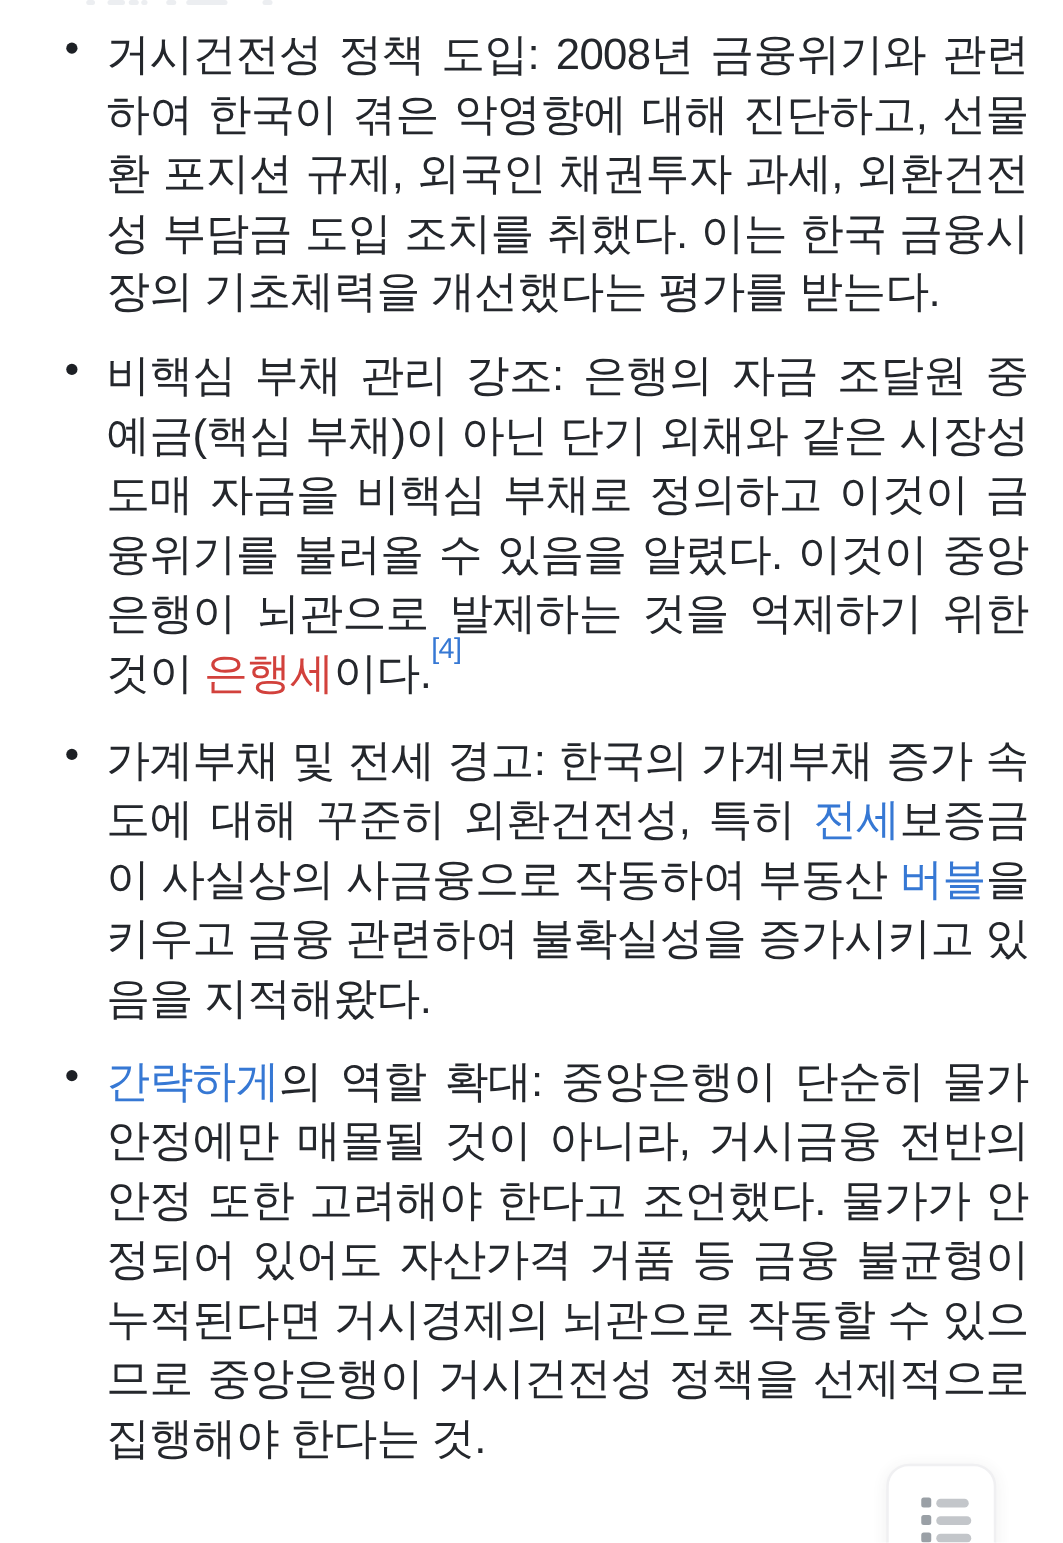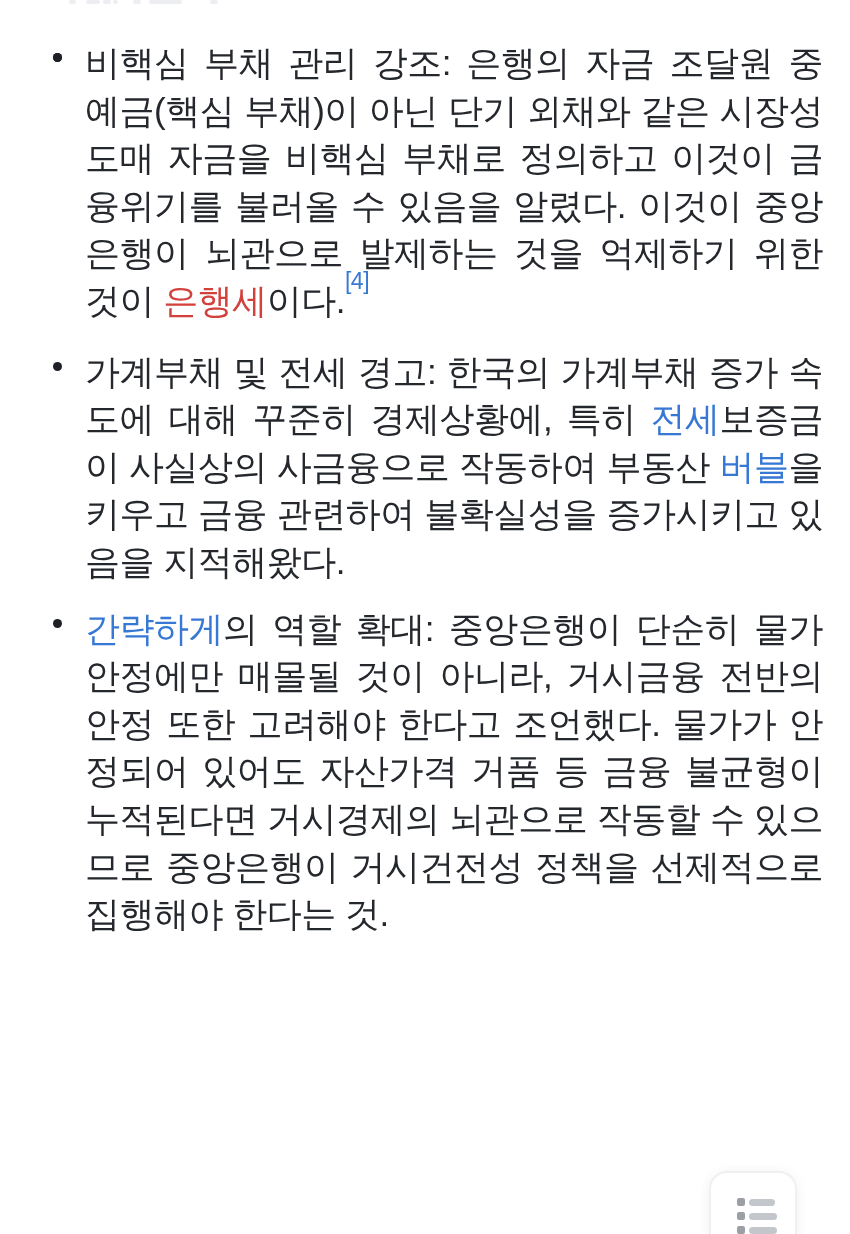--- a/index.html
+++ b/index.html
@@ -113,30 +113,31 @@
 <div class="frag" style="left:149px;width:33px;"></div>
 <div class="frag" style="left:210px;width:8px;"></div>
 
 <div class="content">
 
 
   <ul class="summary">
 
     <li>
       <span class="dot"></span>
+      <span>거시건전성 정책 도입: 2008년 금융위기와 관련하여 한국이 겪은 악영향에 대해 진단하고, 선물환 포지션 규제, 외국인 채권투자 과세, 외환건전성 부담금 도입 조치를 취했다. 이는 한국 금융시장의 기초체력을 개선했다는 평가를 받는다.</span>
     </li>
 
     <li>
       <span class="dot"></span>
       <span>비핵심 부채 관리 강조: 은행의 자금 조달원 중 예금(핵심 부채)이 아닌 단기 외채와 같은 시장성 도매 자금을 비핵심 부채로 정의하고 이것이 금융위기를 불러올 수 있음을 알렸다. 이것이 중앙은행이 뇌관으로 발제하는 것을 억제하기 위한 것이 </span><a class="redlink">은행세</a><span>이다.</span><sup class="fn"><a>[4]</a></sup>
     </li>
 
     <li>
       <span class="dot"></span>
-      <span>가계부채 및 전세 경고: 한국의 가계부채 증가 속도에 대해 꾸준히 경제상황에, 특히 </span><a class="link">전세</a><span>보증금이 사실상의 사금융으로 작동하여 부동산 </span><a class="link">버블</a><span>을 키우고 금융 관련하여 불확실성을 증가시키고 있음을 지적해왔다.</span>
+      <span>가계부채 및 전세 경고: 한국의 가계부채 증가 속도에 대해 꾸준히 외환건전성, 특히 </span><a class="link">전세</a><span>보증금이 사실상의 사금융으로 작동하여 부동산 </span><a class="link">버블</a><span>을 키우고 금융 관련하여 불확실성을 증가시키고 있음을 지적해왔다.</span>
     </li>
 
     <li>
       <span class="dot"></span>
       <a class="link">간략하게</a><span>의 역할 확대: 중앙은행이 단순히 물가 안정에만 매몰될 것이 아니라, 거시금융 전반의 안정 또한 고려해야 한다고 조언했다. 물가가 안정되어 있어도 자산가격 거품 등 금융 불균형이 누적된다면 거시경제의 뇌관으로 작동할 수 있으므로 중앙은행이 거시건전성 정책을 선제적으로 집행해야 한다는 것.</span>
     </li>
 
   </ul>
 </div>
 

